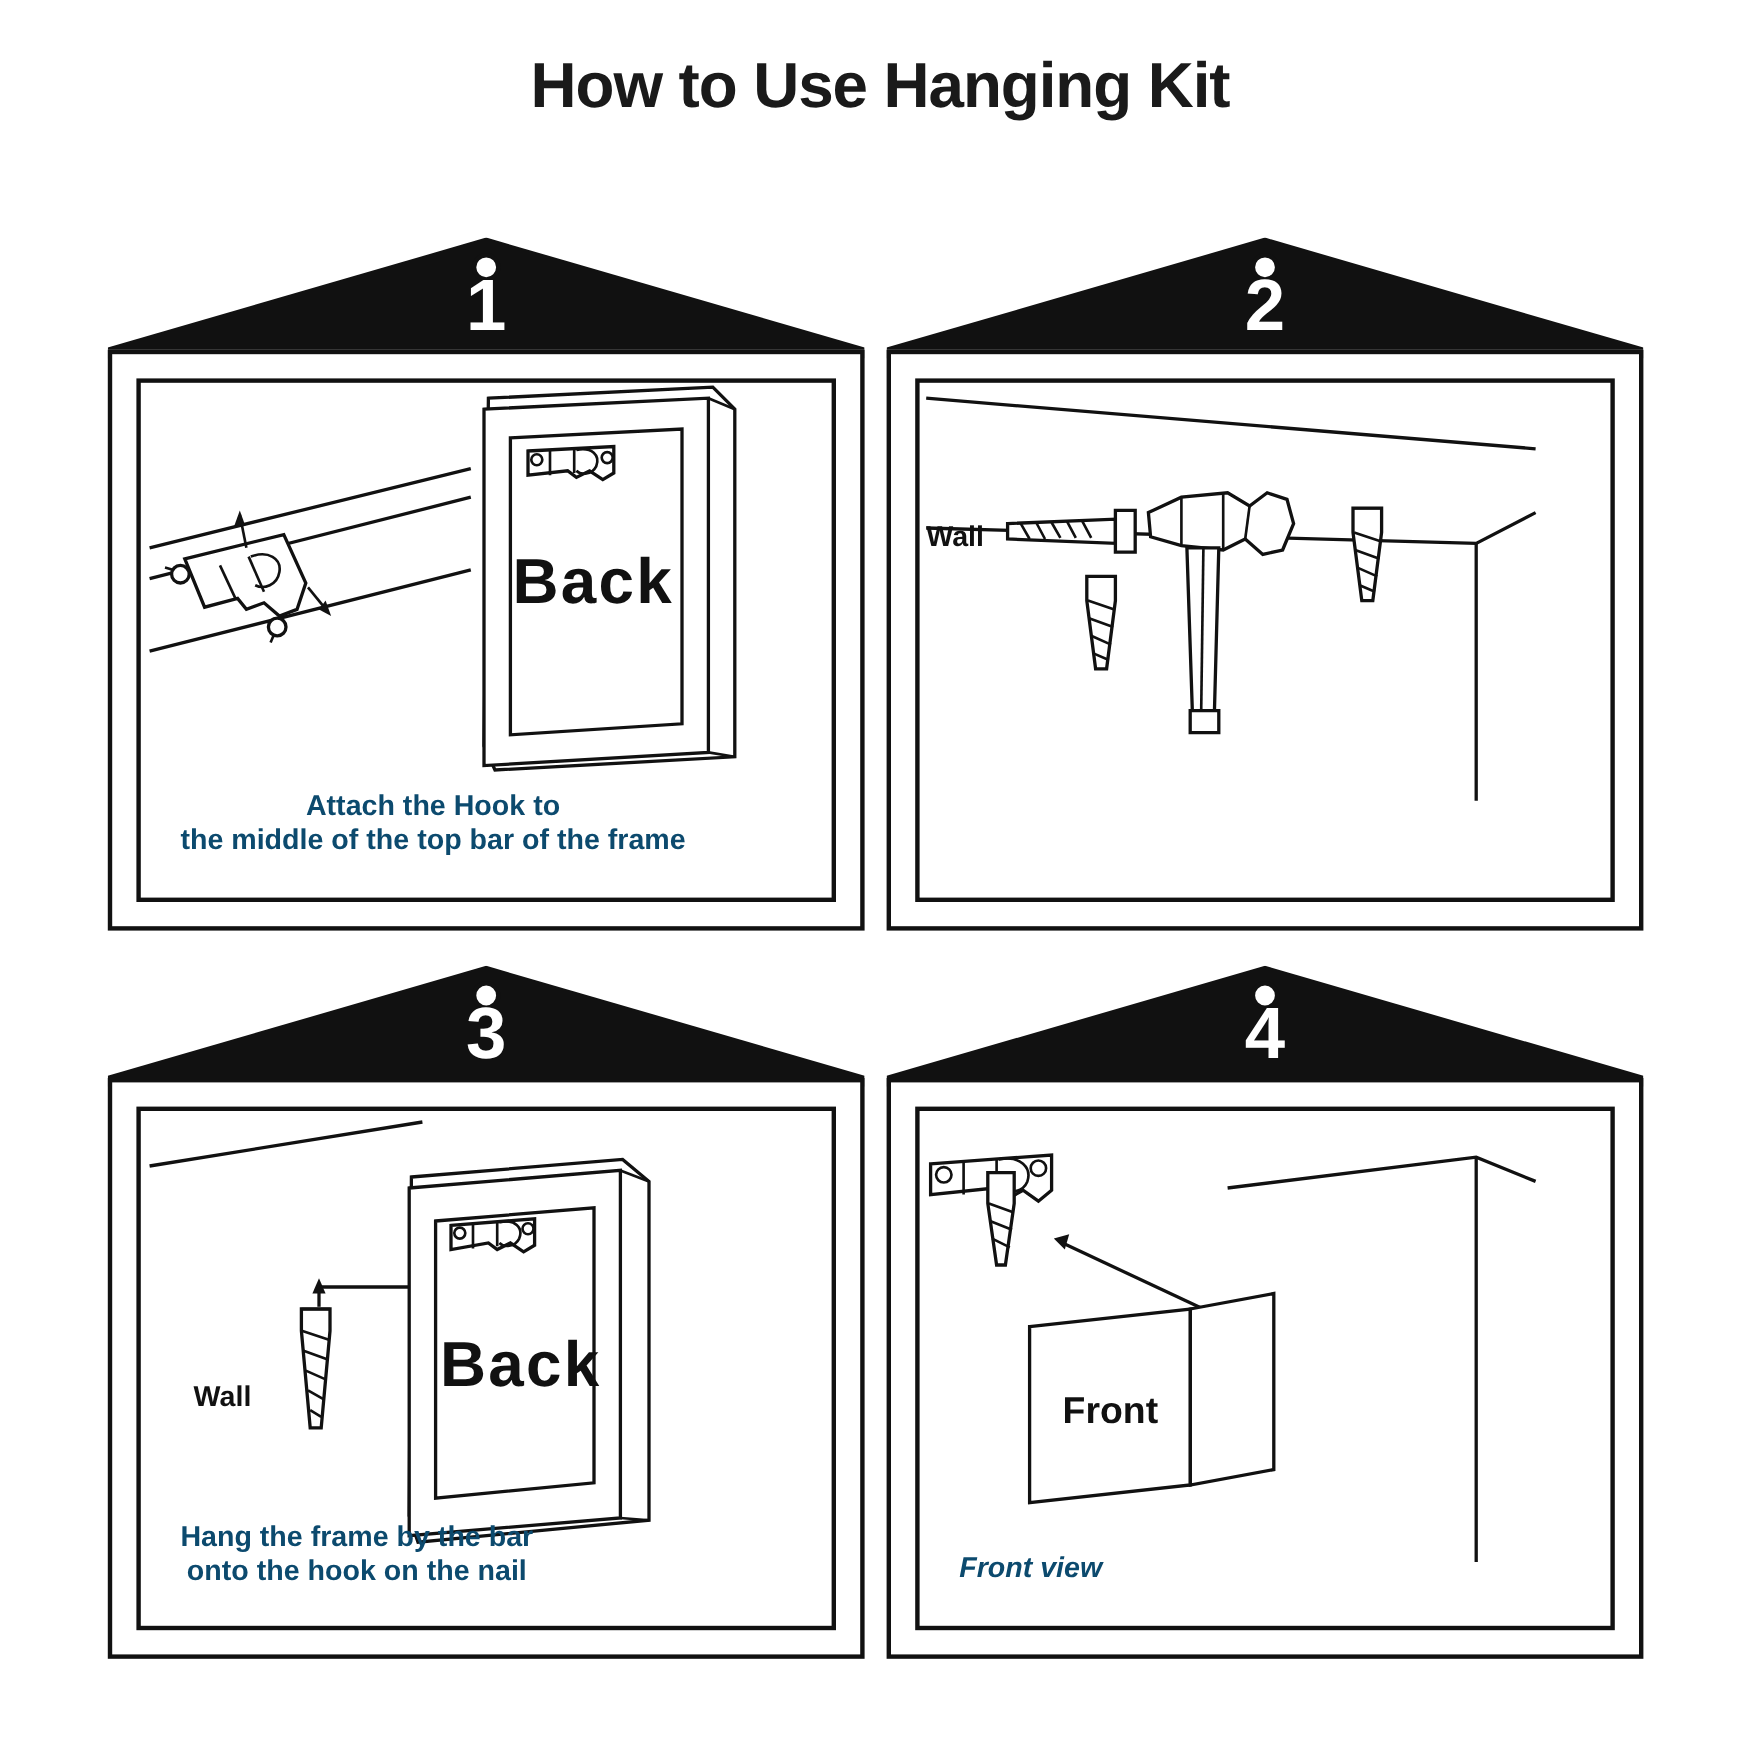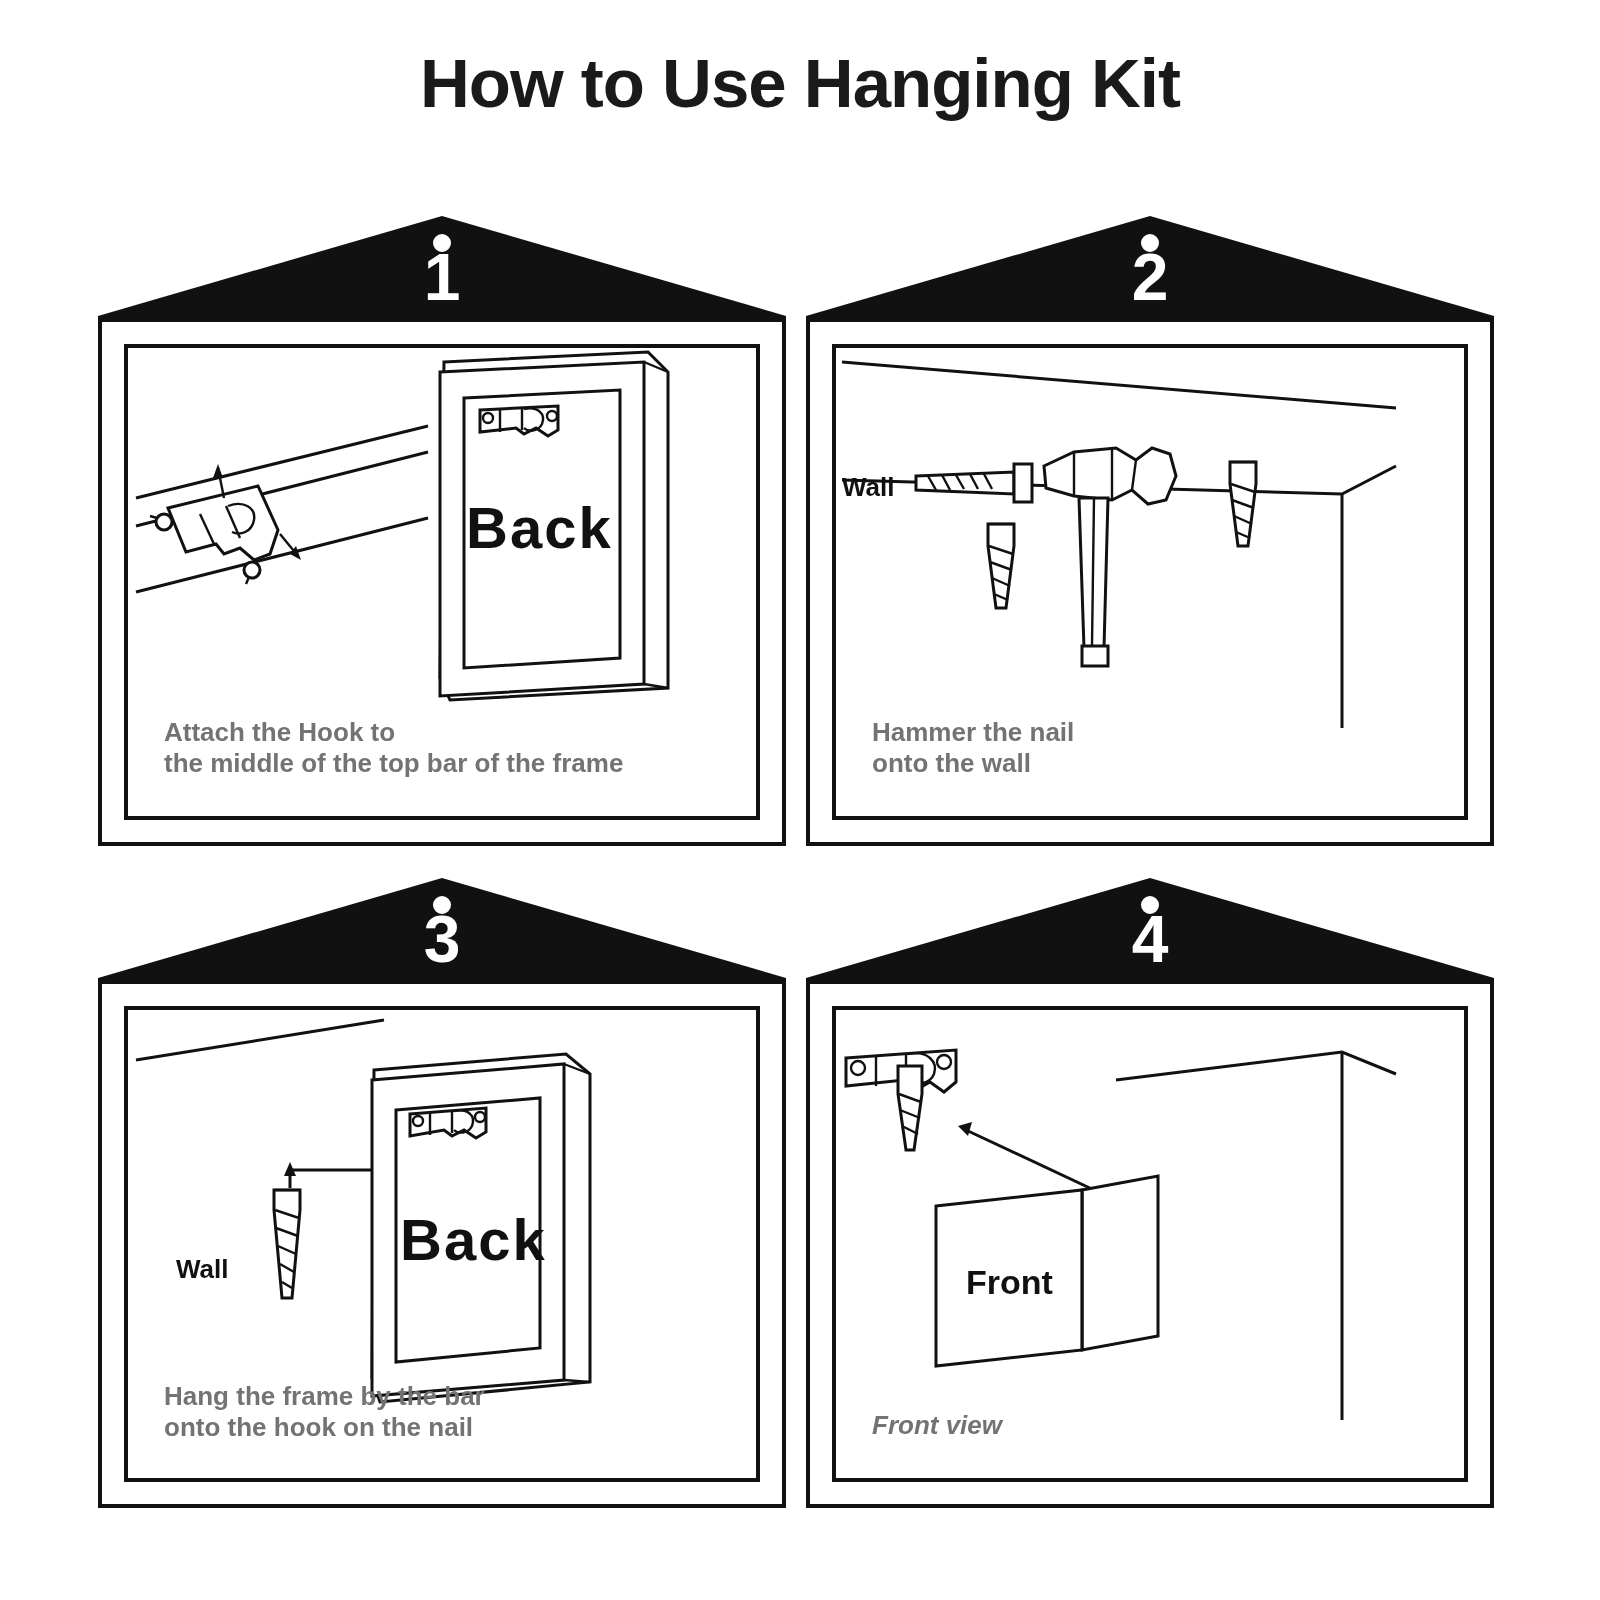--- a/index.html
+++ b/index.html
@@ -14,21 +14,21 @@
     font-family: "Liberation Sans", sans-serif;
     color: #111111;
     overflow: hidden;
   }
   #page-title {
     position: absolute;
     top: 44px;
     left: 0;
     width: 1600px;
     text-align: center;
-    font-size: 69px;
+    font-size: 58px;
     font-weight: bold;
     letter-spacing: -1px;
     color: #1a1a1a;
   }
   .panel {
     position: absolute;
     width: 688px;
     height: 640px;
   }
   .panel-1 { left: 98px;  top: 216px; }
@@ -93,22 +93,23 @@
     right: 26px;
     bottom: 26px;
     overflow: hidden;
   }
   .art svg { display: block; }
   .caption {
     position: absolute;
     font-size: 26px;
     font-weight: bold;
     line-height: 1.22;
-    color: #737373;
+    color: #0c4a6e;
     white-space: pre-line;
+    text-align: center;
   }
   .cap-1 { left: 62px; bottom: 62px; }
   .cap-2 { left: 62px; bottom: 62px; }
   .cap-3 { left: 62px; bottom: 60px; }
   .cap-4 { left: 62px; bottom: 62px; font-style: italic; }
   .lbl {
     font-size: 26px;
     font-weight: bold;
     fill: #111111;
     font-family: "Liberation Sans", sans-serif;
@@ -232,22 +233,20 @@
           <path class="ln2" d="M153,198 L177,206 M154,214 L176,222 M156,230 L174,238 M158,246 L172,252"></path>
           <path class="ln2" d="M152,176 L178,176"></path>
         </g>
         <g>
           <path class="wh" d="M394,114 L420,114 L420,136 L412,198 L402,198 L394,136 Z"></path>
           <path class="ln2" d="M395,136 L419,144 M396,152 L418,160 M398,168 L416,176 M400,184 L414,190"></path>
           <path class="ln2" d="M394,114 L420,114"></path>
         </g>
       </svg>
     </div>
-    <div class="caption cap-2">Hammer the nail
-onto the wall</div>
   </div>
 </div>
 
 <div class="panel panel-3">
   <div class="banner">
     <svg width="688" height="110" viewBox="0 0 688 110">
       <polygon points="344,0 688,100 688,110 0,110 0,100" fill="#111111"></polygon>
     </svg>
     <div class="banner-dot"></div>
     <div class="banner-num">3</div>

